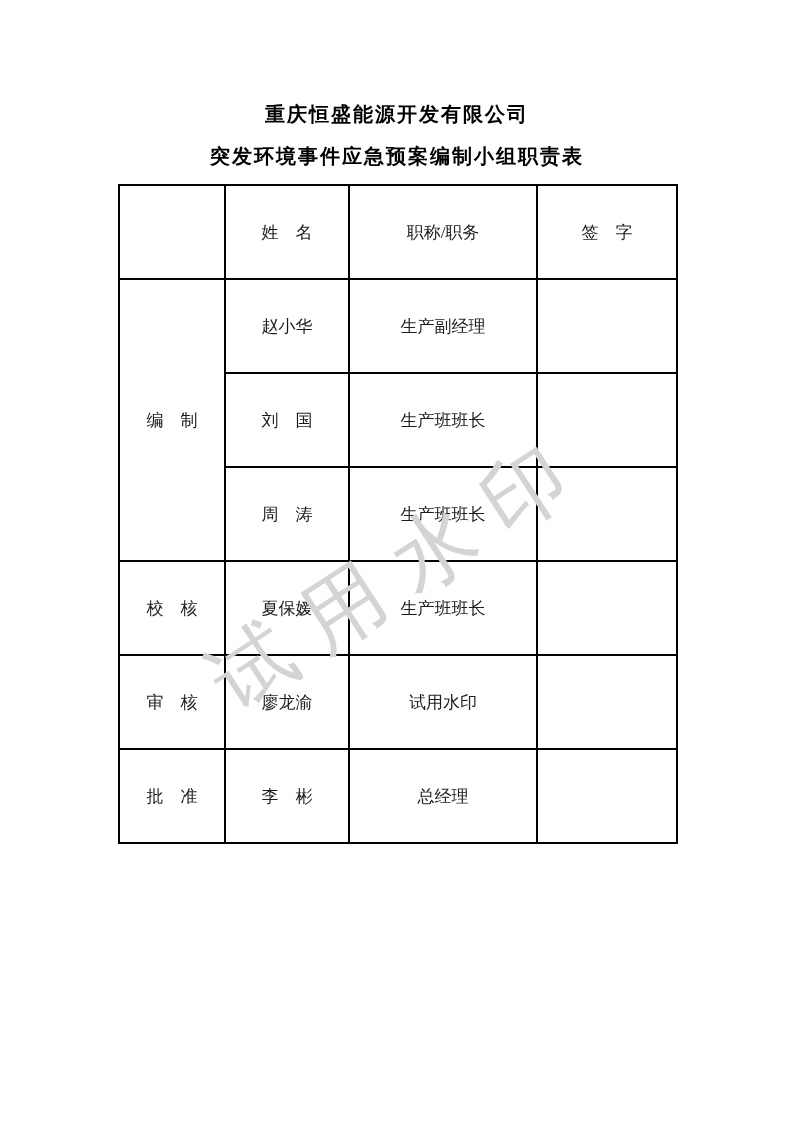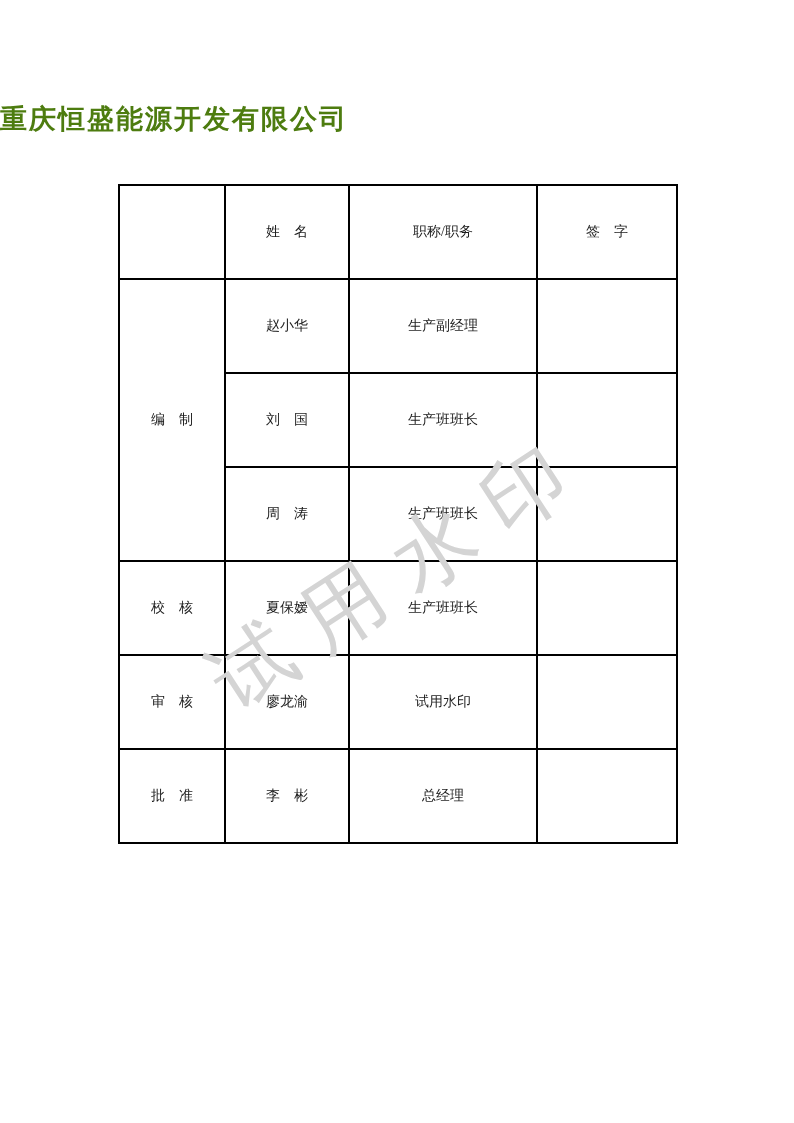--- a/index.html
+++ b/index.html
@@ -13,44 +13,44 @@
     height: 1123px;
     background: #ffffff;
     overflow: hidden;
     font-family: "Liberation Serif", "DejaVu Serif", serif;
     color: #1c1c1c;
   }
   .doc-title {
     position: absolute;
     left: 0;
     width: 100%;
-    text-align: left;
-    font-size: 27px;
+    text-align: center;
+    font-size: 20px;
     font-weight: bold;
     letter-spacing: 2px;
-    color: #4d7c0f;
+    color: #000000;
     white-space: nowrap;
   }
   .doc-title.line1 { top: 101px; }
   .doc-title.line2 { top: 143px; }
 
   table.resp-table {
     position: absolute;
     left: 118px;
     top: 184px;
     width: 558px;
     height: 660px;
     border-collapse: collapse;
     table-layout: fixed;
   }
   table.resp-table td {
     border: 2px solid #000000;
     text-align: center;
     vertical-align: middle;
-    font-size: 14px;
+    font-size: 17px;
     color: #1c1c1c;
     padding: 8px;
     overflow: hidden;
   }
   tr.t-row { height: 94px; }
 
   .watermark {
     position: absolute;
     left: 400px;
     top: 572px;
@@ -66,20 +66,21 @@
     pointer-events: none;
   }
 </style>
 </head>
 <body>
 
 <div class="page">
 
   <div class="doc-title line1">重庆恒盛能源开发有限公司</div>
 
+  <div class="doc-title line2">突发环境事件应急预案编制小组职责表</div>
 
   <table class="resp-table">
     <colgroup>
       <col style="width:106px">
       <col style="width:124px">
       <col style="width:188px">
       <col style="width:140px">
     </colgroup>
     <tbody>
       <tr class="t-row">

